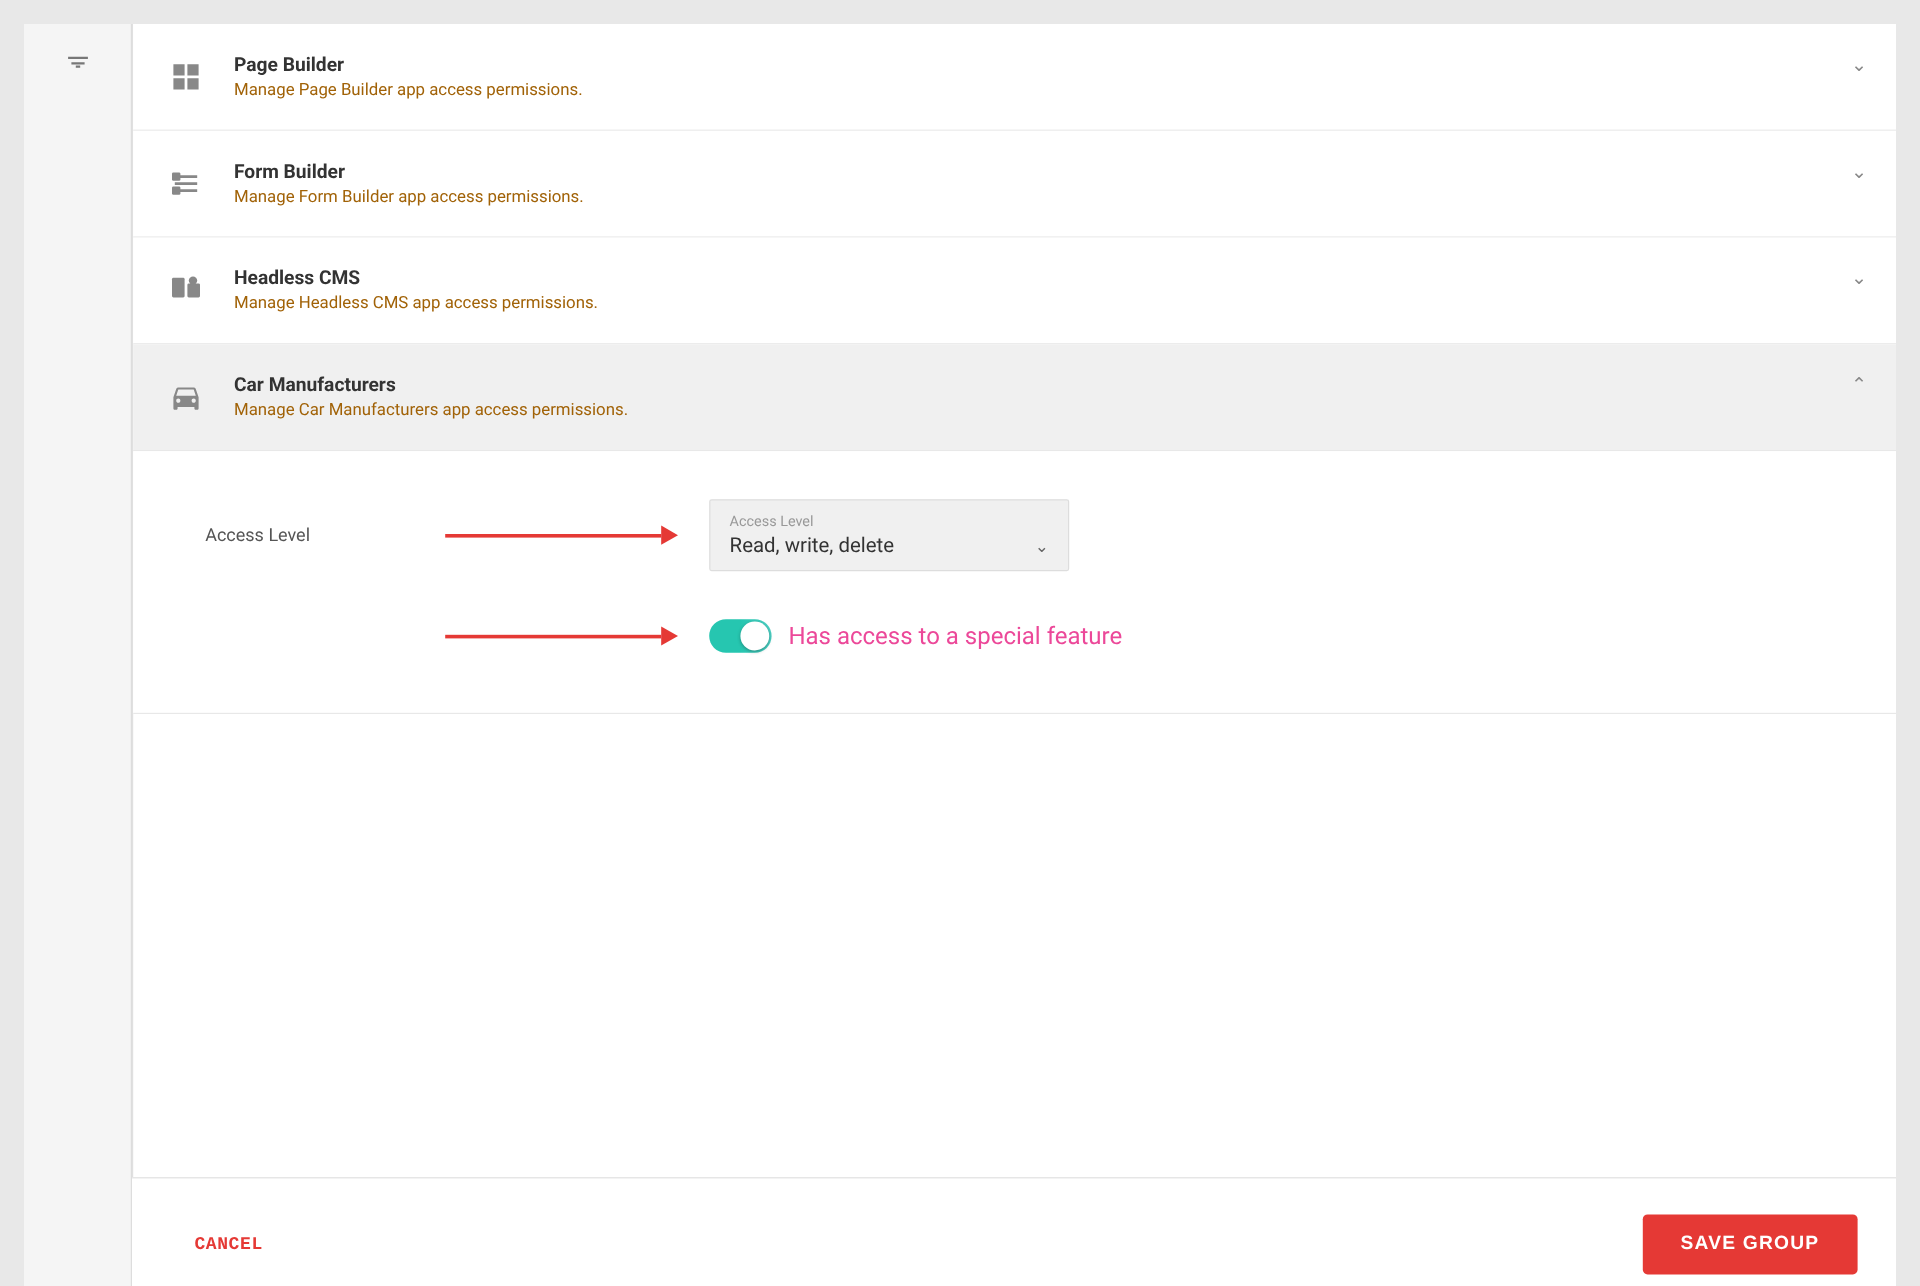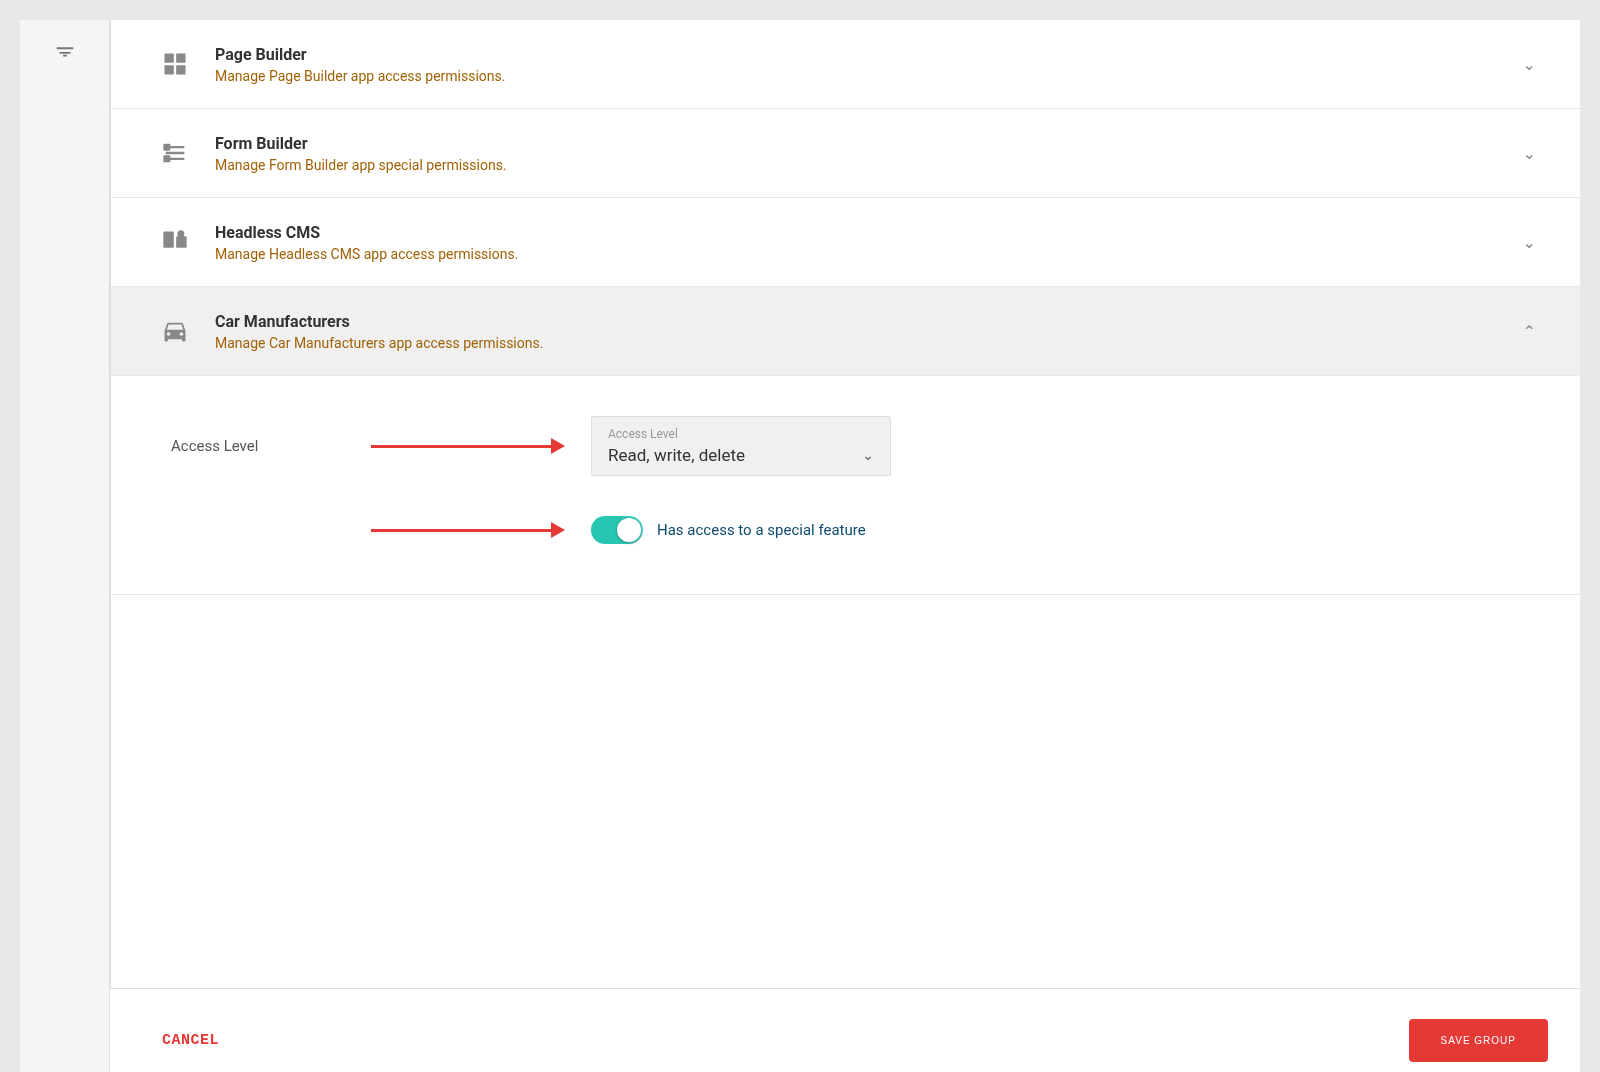--- a/index.html
+++ b/index.html
@@ -48,22 +48,22 @@
     }
 
     
     .permissions-list {
       flex: 1;
       border-left: 1px solid #e0e0e0;
     }
 
     .permission-item {
       display: flex;
-      align-items: center;
-      padding: 24px 44px;
+      align-items: flex-start;
+      padding: 24px 24px;
       border-bottom: 1px solid #e8e8e8;
       cursor: pointer;
       background: #fff;
     }
 
     .permission-item.expanded {
       background: #f0f0f0;
     }
 
     .permission-item-icon {
@@ -215,22 +215,22 @@
       width: 24px;
       height: 24px;
       background: #fff;
       border-radius: 50%;
       position: absolute;
       right: 2px;
       box-shadow: 0 1px 3px rgba(0,0,0,0.3);
     }
 
     .toggle-label {
-      font-size: 15px;
-      color: #0c4a6e;
+      font-size: 20px;
+      color: #ec4899;
     }
 
     
     .footer {
       display: flex;
       justify-content: space-between;
       align-items: center;
       padding: 30px 32px;
       border-top: 1px solid #e0e0e0;
       background: #fff;
@@ -248,22 +248,22 @@
       text-transform: uppercase;
       font-family: Liberation Mono, monospace;
     }
 
     .save-button {
       background: #e53935;
       color: #fff;
       border: none;
       border-radius: 4px;
       padding: 16px 32px;
-      font-size: 10px;
-      font-weight: 400;
+      font-size: 16px;
+      font-weight: 700;
       letter-spacing: 1px;
       cursor: pointer;
       text-transform: uppercase;
     }
   </style>
 </head>
 <body>
 
 <div class="page-container">
 
@@ -296,21 +296,21 @@
       <div class="permission-item">
         <div class="permission-item-icon">
           <svg viewBox="0 0 24 24" xmlns="http://www.w3.org/2000/svg">
             <path d="M4 6h16v2H4zm0 5h16v2H4zm0 5h16v2H4z"></path>
             <rect x="2" y="4" width="6" height="6" rx="1" fill="#888"></rect>
             <rect x="2" y="14" width="6" height="6" rx="1" fill="#888"></rect>
           </svg>
         </div>
         <div class="permission-item-text">
           <div class="permission-item-title">Form Builder</div>
-          <div class="permission-item-desc">Manage Form Builder app special permissions.</div>
+          <div class="permission-item-desc">Manage Form Builder app access permissions.</div>
         </div>
         <div class="permission-item-chevron">⌄</div>
       </div>
 
       <div class="permission-item">
         <div class="permission-item-icon">
           <svg viewBox="0 0 24 24" xmlns="http://www.w3.org/2000/svg">
             <rect x="2" y="3" width="9" height="14" rx="1" fill="#888"></rect>
             <rect x="13" y="7" width="9" height="10" rx="1" fill="#888"></rect>
             <circle cx="17" cy="5" r="3" fill="#888"></circle>

